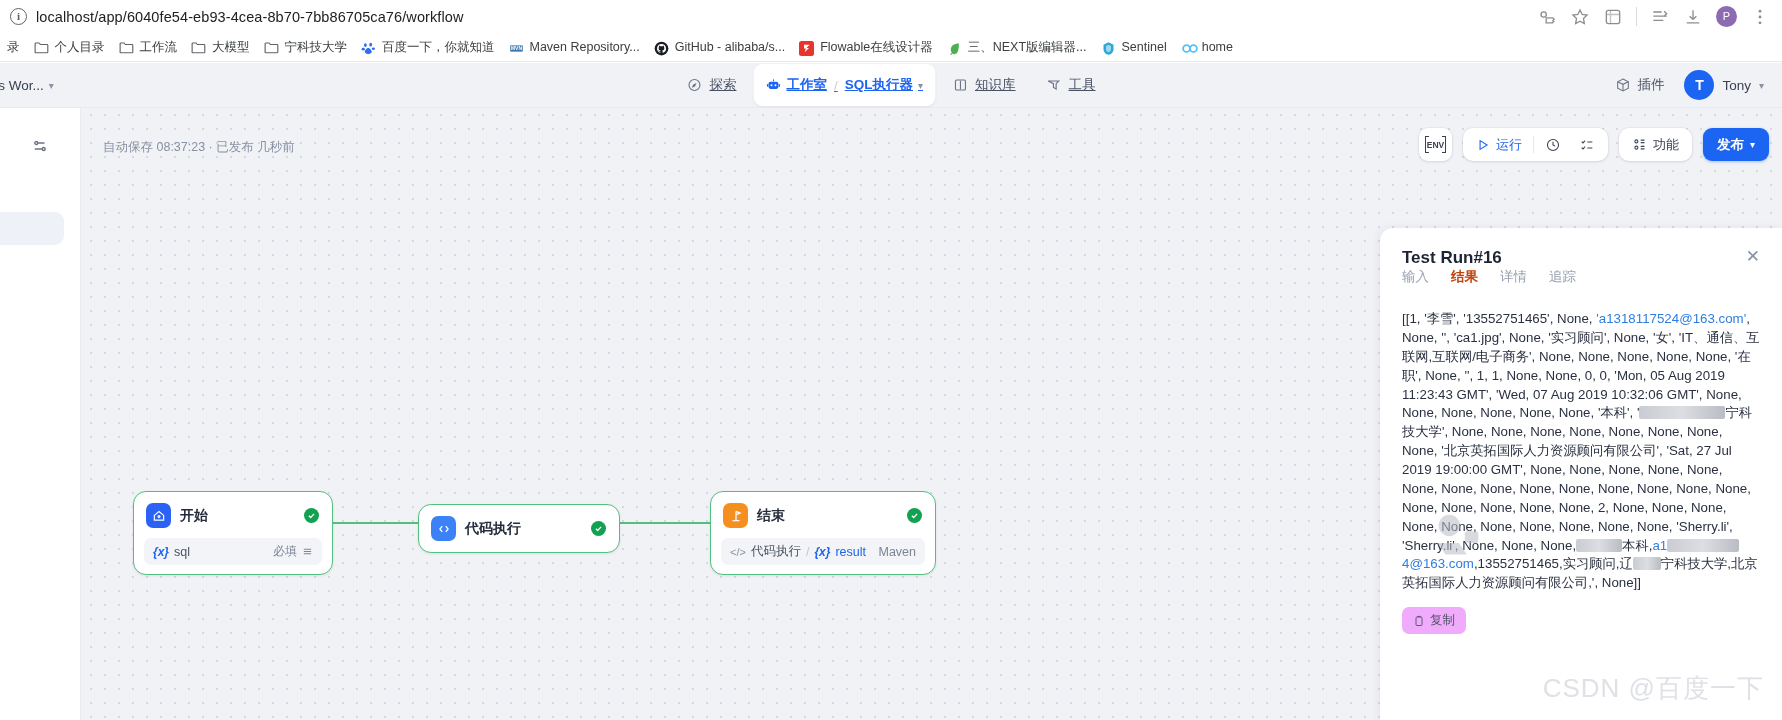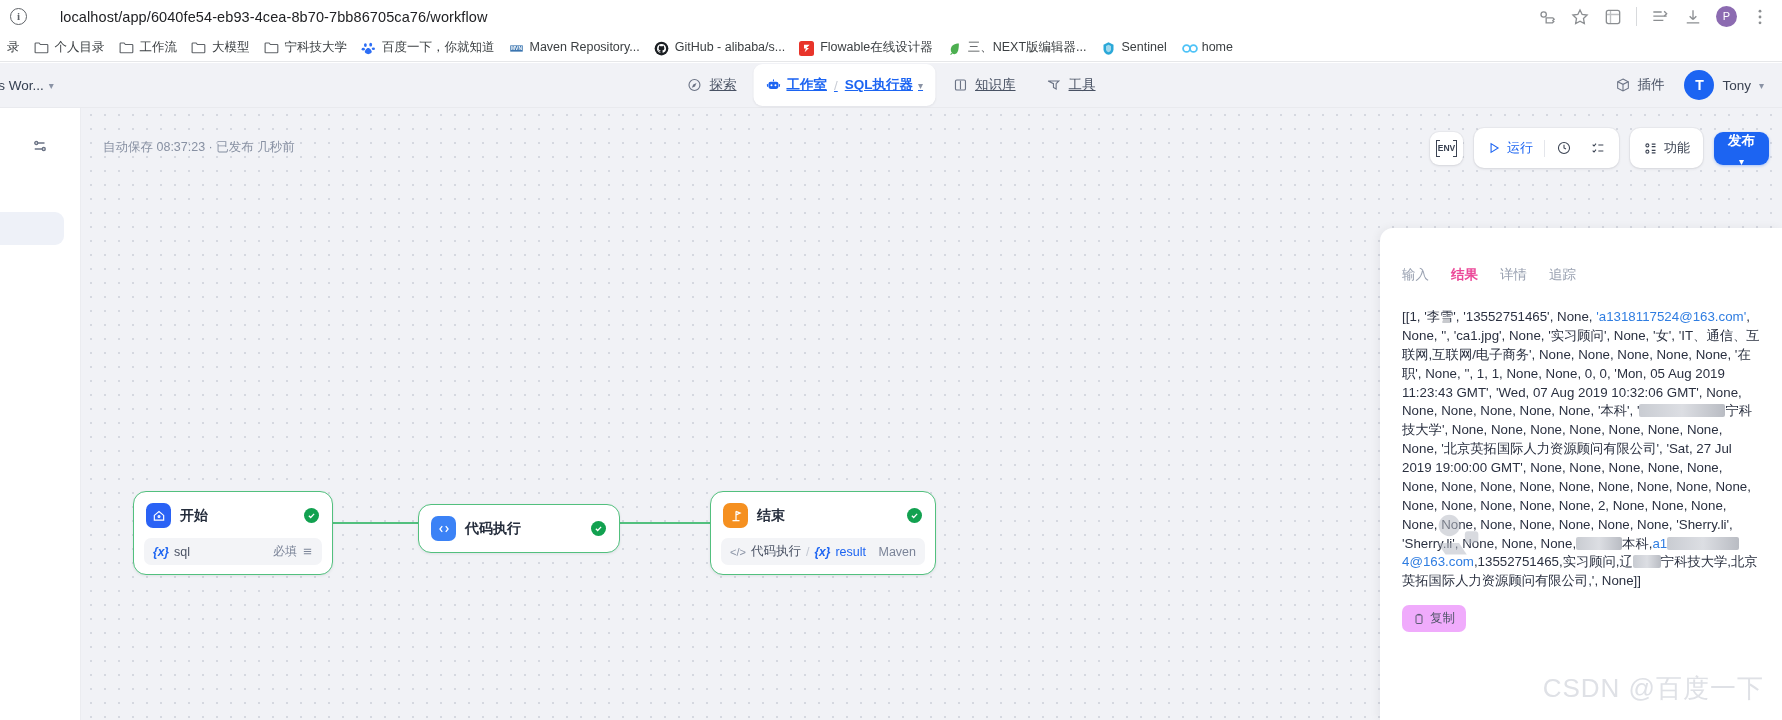--- a/index.html
+++ b/index.html
@@ -18,21 +18,21 @@
     padding: 0 10px; gap: 9px; background: #ffffff;
   }
   .info-icon {
     width: 17px; height: 17px; border-radius: 50%;
     border: 1.4px solid #5f6368; color: #5f6368;
     font-size: 11px; font-weight: bold; line-height: 15px;
     text-align: center; flex: 0 0 auto; font-family: "Liberation Serif", serif;
   }
   .url-text {
     font-size: 14.5px; color: #202124; letter-spacing: 0.1px;
-    white-space: nowrap; flex: 1 1 auto; margin-left: 24px;
+    white-space: nowrap; flex: 1 1 auto;
   }
   .chrome-right { display: flex; align-items: center; gap: 13px; flex: 0 0 auto; padding-right: 2px;}
   .chrome-icon { width: 20px; height: 20px; opacity: 0.72; display: block; }
   .chrome-divider { width: 1px; height: 19px; background: #d8dadd; }
   .avatar-chrome {
     width: 21px; height: 21px; border-radius: 50%; background: #8c6bb1;
     color: #fff; font-size: 11px; line-height: 21px; text-align: center;
     font-weight: 500;
   }
 
@@ -126,21 +126,21 @@
   }
 
   
   .canvas-toolbar {
     position: absolute; right: 13px; top: 20px;
     display: flex; align-items: center; gap: 11px;
   }
   .tb-group {
     background: #ffffff; border-radius: 10px;
     box-shadow: 0 1px 3px rgba(16,24,40,0.10), 0 0 0 1px rgba(16,24,40,0.03);
-    display: flex; align-items: center; height: 40px; padding: 0 4px;
+    display: flex; align-items: center; height: 33px; padding: 0 4px;
   }
   .tb-btn {
     display: flex; align-items: center; gap: 6px; padding: 0 9px;
     height: 27px; border-radius: 7px; font-size: 13px; color: #3a4252;
     cursor: pointer; white-space: nowrap;
   }
   .tb-btn.run { color: #1c64f2; font-weight: 500; }
   .tb-vsep { width: 1px; height: 17px; background: #e4e6eb; margin: 0 2px; }
   .env-box {
     width: 33px; height: 33px; background: #fff; border-radius: 9px;
@@ -152,21 +152,20 @@
     content:''; position:absolute; top:8px; bottom:8px; width:3px;
     border:1.2px solid #3a4252;
   }
   .env-box::before { left:6px; border-right:none; }
   .env-box::after { right:6px; border-left:none; }
   .publish-btn {
     background: #1c64f2; color: #fff; height: 33px; border-radius: 9px;
     display: flex; align-items: center; gap: 6px; padding: 0 14px;
     font-size: 13.5px; font-weight: 600; cursor: pointer;
     box-shadow: 0 1px 3px rgba(28,100,242,0.35);
-    flex-direction: column;
   }
 
   
   .node {
     position: absolute; background: #ffffff; border: 1.4px solid #52c07e;
     border-radius: 13px; box-shadow: 0 1px 3px rgba(16,24,40,0.08);
     padding: 9px 10px 9px 10px;
   }
   .node-head { display: flex; align-items: center; gap: 9px; padding: 2px 3px 2px 2px;}
   .node-ico {
@@ -194,23 +193,23 @@
   
   .panel {
     position: absolute; right: 0; top: 120px; bottom: 0; width: 402px;
     background: #ffffff; border-radius: 13px 0 0 0;
     box-shadow: -2px 0 10px rgba(16,24,40,0.06);
     padding: 20px 22px 0 22px; overflow: hidden;
   }
   .panel-title-row { display: flex; align-items: flex-start; }
   .panel-title { font-size: 17px; font-weight: 700; color: #1d2433; }
   .panel-close { margin-left: auto; color: #8a93a5; font-size: 17px; cursor: pointer; line-height: 17px;}
-  .panel-tabs { display: flex; gap: 22px; margin-top: 18px; }
+  .panel-tabs { display: flex; gap: 22px; margin-top: 0; }
   .ptab { font-size: 13.5px; color: #98a0b0; cursor: pointer; padding-bottom: 3px;}
-  .ptab.active { color: #ec4899; font-weight: 700; }
+  .ptab.active { color: #c2410c; font-weight: 700; }
   .panel-body {
     margin-top: 21px; font-size: 13.3px; line-height: 1.42; color: #2a3040;
     word-break: break-word; white-space: pre-wrap;
   }
   .lnk { color: #2f7de1; }
   .redact {
     display: inline-block; vertical-align: -2px;
     background: linear-gradient(90deg,#c9ccd2,#dcdee3,#b9bcc3);
     border-radius: 2px; height: 13px;
   }
@@ -555,20 +554,24 @@
         <span>代码执行</span>
         <span style="color:#c3c8d2">/</span>
         <span class="varx">{x}</span>
         <span style="color:#1c64f2">result</span>
         <span class="spacer"></span>
         <span class="type-str">Maven</span>
       </div>
     </div>
 
     <div class="panel">
+      <div class="panel-title-row">
+        <div class="panel-title">Test Run#16</div>
+        <div class="panel-close">✕</div>
+      </div>
 
       <div class="panel-tabs" id="panel-tabs">
           <div class="ptab">输入</div>
           <div class="ptab active">结果</div>
           <div class="ptab">详情</div>
           <div class="ptab">追踪</div>
         </div>
 
       <div class="panel-body" id="panel-body"><span>[[1, '李雪', '13552751465', None, </span><span class="lnk">'a1318117524@163.com'</span><span>, None, '', 'ca1.jpg', None, '实习顾问', None, '女', 'IT、通信、互联网,互联网/电子商务', None, None, None, None, None, '在职', None, '', 1, 1, None, None, 0, 0, 'Mon, 05 Aug 2019 11:23:43 GMT', 'Wed, 07 Aug 2019 10:32:06 GMT', None, None, None, None, None, None, '本科', '</span><span class="redact" style="width: 86px;"></span><span>宁科技大学', None, None, None, None, None, None, None, None, '北京英拓国际人力资源顾问有限公司', 'Sat, 27 Jul 2019 19:00:00 GMT', None, None, None, None, None, None, None, None, None, None, None, None, None, None, None, None, None, None, None, 2, None, None, None, None, None, None, None, None, None, None, 'Sherry.li', 'Sherry.li', None, None, None,</span><span class="redact" style="width: 46px;"></span><span>本科,</span><span class="lnk">a1</span><span class="redact" style="width: 72px;"></span><span class="lnk">4@163.com</span><span>,13552751465,实习顾问,辽</span><span class="redact" style="width: 28px;"></span><span>宁科技大学,北京英拓国际人力资源顾问有限公司,', None]]</span></div>
 

